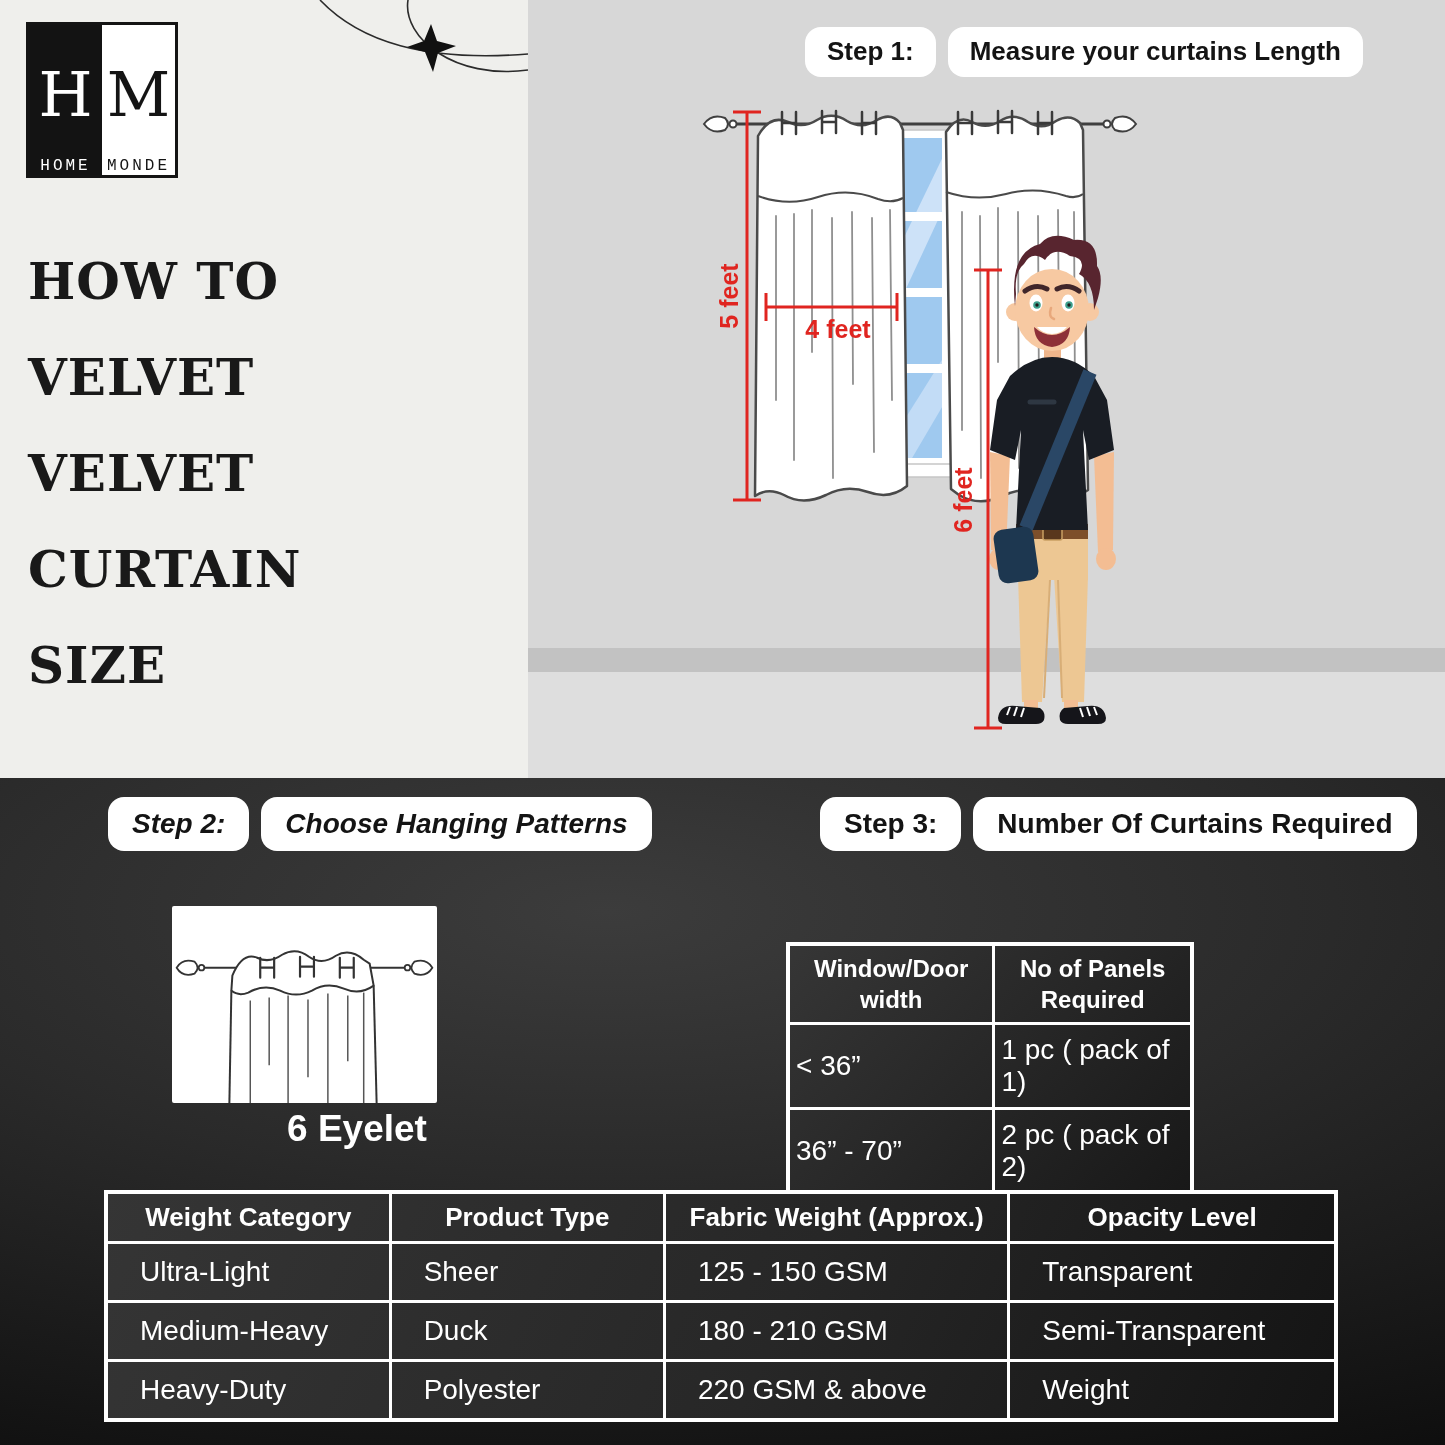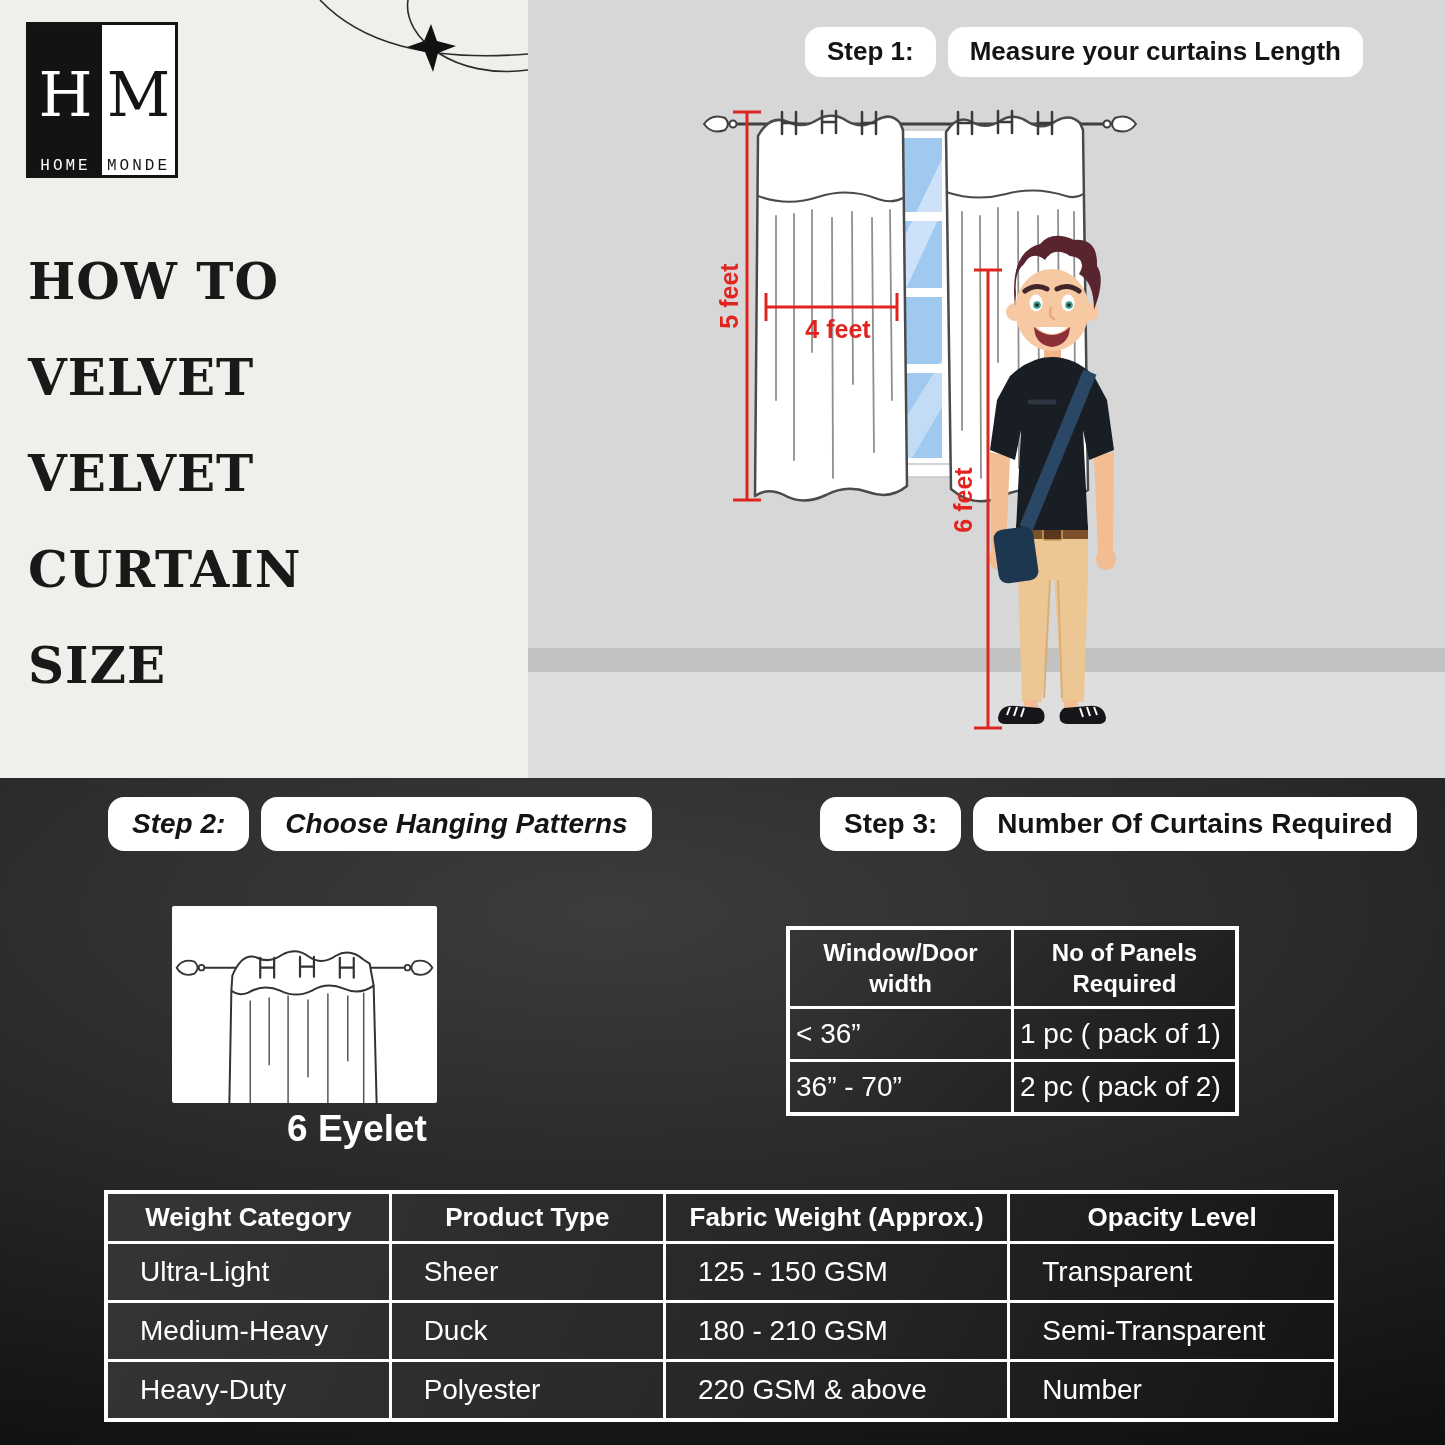--- a/index.html
+++ b/index.html
@@ -42,21 +42,21 @@
 
   
   .bottom-section{position:absolute;left:0;top:778px;width:1445px;height:667px;
     background:radial-gradient(ellipse 120% 95% at 42% 20%, #3c3c3c 0%, #2a2a2a 42%, #0d0d0d 100%);}
   .eyelet-card{position:absolute;left:172px;top:128px;width:265px;height:197px;background:#fff;border-radius:2px;}
   .eyelet-caption{position:absolute;left:192px;top:330px;width:330px;text-align:center;
                   color:#fff;font-weight:bold;font-size:37px;}
 
   table{border-collapse:collapse;color:#fff;}
   table td,table th{border:3px solid #fff;}
-  .panels-table{position:absolute;left:786px;top:148px;width:453px;
+  .panels-table{position:absolute;left:786px;top:164px;width:408px;
     background:linear-gradient(135deg,#363636 0%,#242424 60%,#181818 100%);border:4px solid #fff;}
   .panels-table th{font-size:24px;font-weight:bold;text-align:center;padding:7px 24px;line-height:1.3;height:62px;}
   .panels-table td{font-size:28px;font-weight:400;text-align:left;padding:9px 6px;}
 
   .fabric-table{position:absolute;left:104px;top:412px;width:1234px;
     background:linear-gradient(115deg,#353535 0%,#272727 55%,#141414 100%);border:4px solid #fff;}
   .fabric-table th{font-size:26px;font-weight:bold;text-align:center;padding:8px 4px;}
   .fabric-table td{font-size:28px;font-weight:400;text-align:left;padding:12px 4px 12px 32px;}
 
   
@@ -333,18 +333,18 @@
       <tr>
         <td>Medium-Heavy</td>
         <td>Duck</td>
         <td>180 - 210 GSM</td>
         <td>Semi-Transparent</td>
       </tr>
       <tr>
         <td>Heavy-Duty</td>
         <td>Polyester</td>
         <td>220 GSM &amp; above</td>
-        <td>Number</td>
+        <td>Weight</td>
       </tr>
     </tbody>
       </table>
   </div>
 </div>
 
 </body></html>

